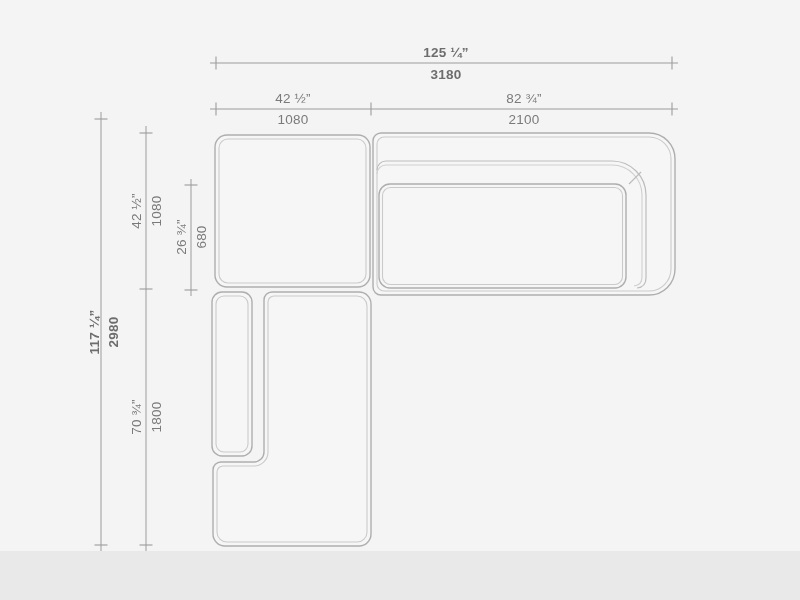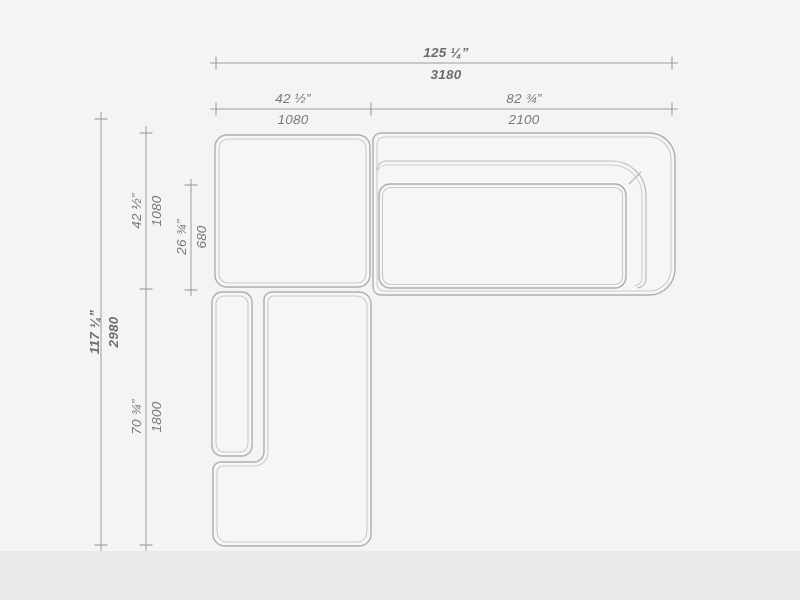--- a/index.html
+++ b/index.html
@@ -2,21 +2,20 @@
 <html><head>
 <meta charset="utf-8">
 <style>
   html,body{margin:0;padding:0;background:#e9e9e9;}
   .canvas{
     width:800px;height:551px;
     background:#f4f4f4;
     position:relative;
     font-family:"Liberation Sans", sans-serif;
     overflow:hidden;
-    font-style:italic;
   }
   svg{display:block;}
   .dim-line{stroke:#9c9c9c;stroke-width:1;fill:none;}
   .dim-tick{stroke:#9c9c9c;stroke-width:1.1;fill:none;}
   .dim-text{
     font-family:"Liberation Sans", sans-serif;
     font-size:13.5px;
     letter-spacing:.2px;
     fill:#7a7a7a;
   }

